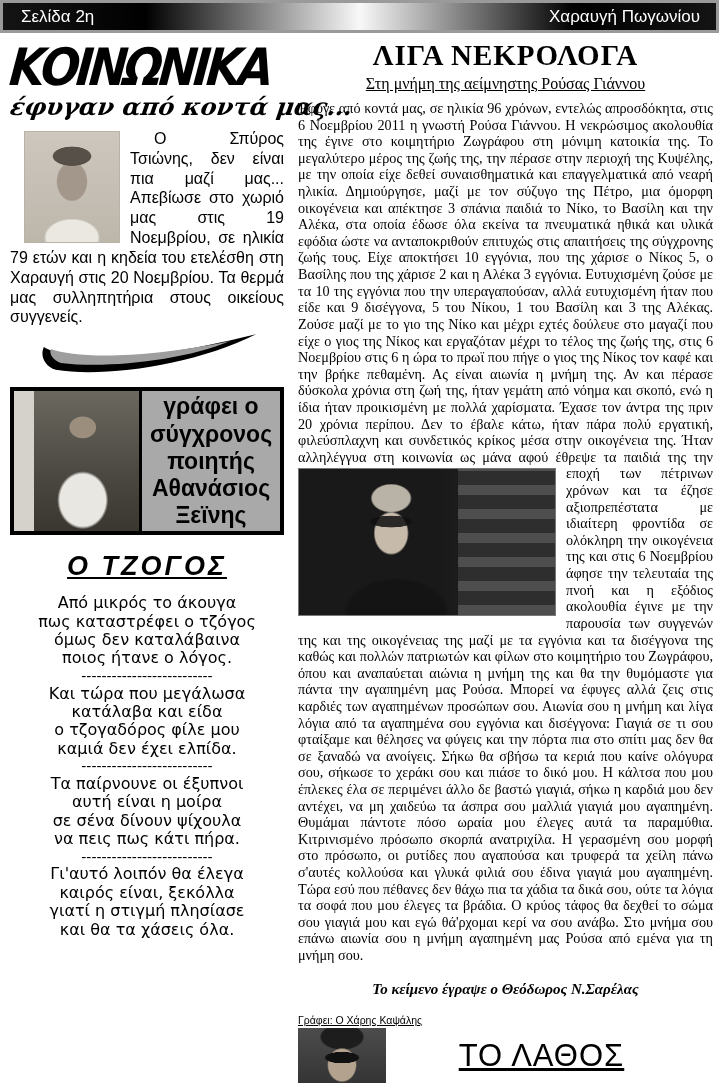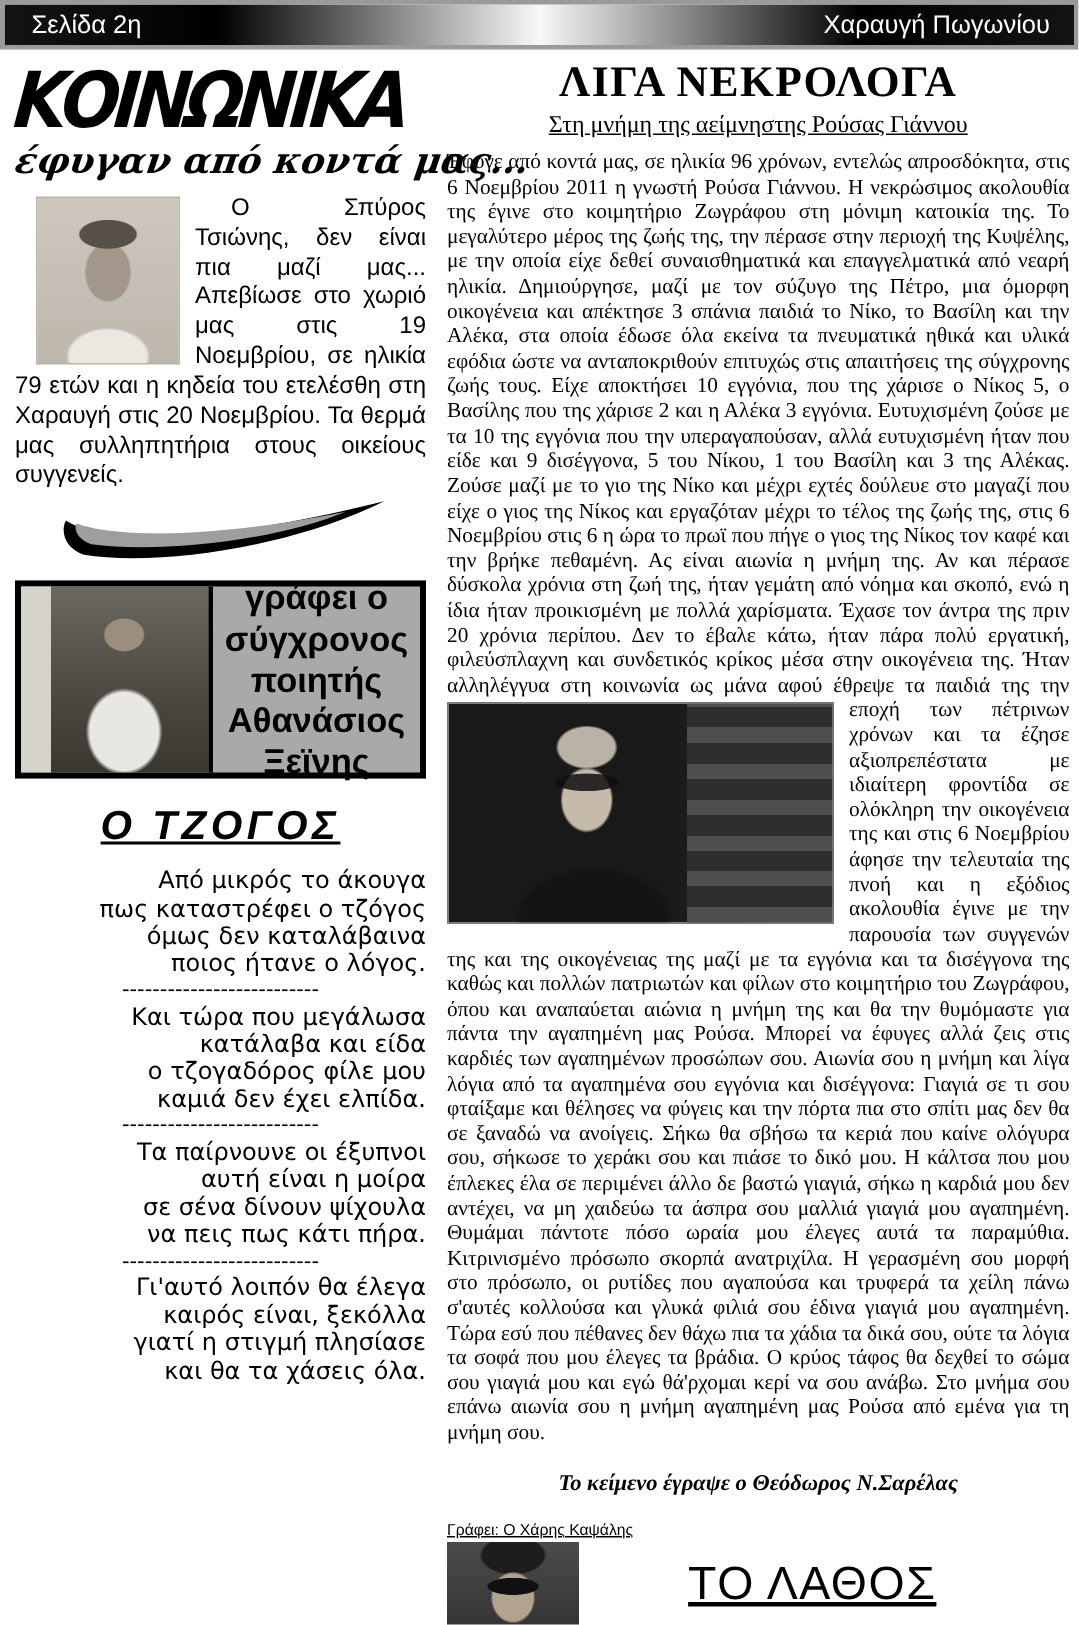--- a/index.html
+++ b/index.html
@@ -53,21 +53,21 @@
       linear-gradient(180deg,#cdc7be 0%,#bdb6ab 100%);
     background-repeat:no-repeat;
   }
 
   .swoosh-wrap { margin:4px 0 8px 24px; height:44px; }
 
   .obit2 { font-size:16.5px; line-height:1.26; text-align:justify; margin:2px 0 0; }
 
   .poet-box {
     margin-top:12px; border:4px solid #000;
-    height:132px; display:flex; background:#a9a9a9;
+    height:148px; display:flex; background:#a9a9a9;
   }
   .photo-poet {
     width:128px; height:100%;
     background-image:
       linear-gradient(90deg,#d4d2cb 0 16%, transparent 16%),
       radial-gradient(ellipse 22px 18px at 55% 26%, #9b8e7c 58%, transparent 63%),
       radial-gradient(ellipse 44px 50px at 55% 78%, #e9e7e1 52%, transparent 58%),
       linear-gradient(180deg,#6b6860 0%,#4b4841 60%,#3a3731 100%);
     background-repeat:no-repeat;
     border-right:3px solid #000;
@@ -77,21 +77,21 @@
     text-align:center; font-weight:bold; font-size:23px; line-height:1.18;
     padding:0 4px;
   }
 
   .poem-title {
     text-align:center; font-weight:bold; font-style:italic;
     font-size:27px; letter-spacing:3px; text-decoration:underline;
     margin:16px 0 12px; font-family:"Liberation Sans", sans-serif;
   }
   .poem { text-align:center; font-family:"DejaVu Sans", sans-serif; font-size:16px; line-height:1.15; }
-  .poem .stanza { margin:0;text-align:right; }
+  .poem .stanza { margin:0; }
   .poem .sep { font-size:14px; line-height:1.2; letter-spacing:0; }
 
   
   .necro-title {
     text-align:center; font-family:"Liberation Serif", serif;
     font-weight:bold; font-size:29px; margin:2px 0 0; letter-spacing:1px;
   }
   .necro-sub {
     text-align:center; font-family:"Liberation Serif", serif;
     font-weight:normal; font-size:16px; text-decoration:underline;

